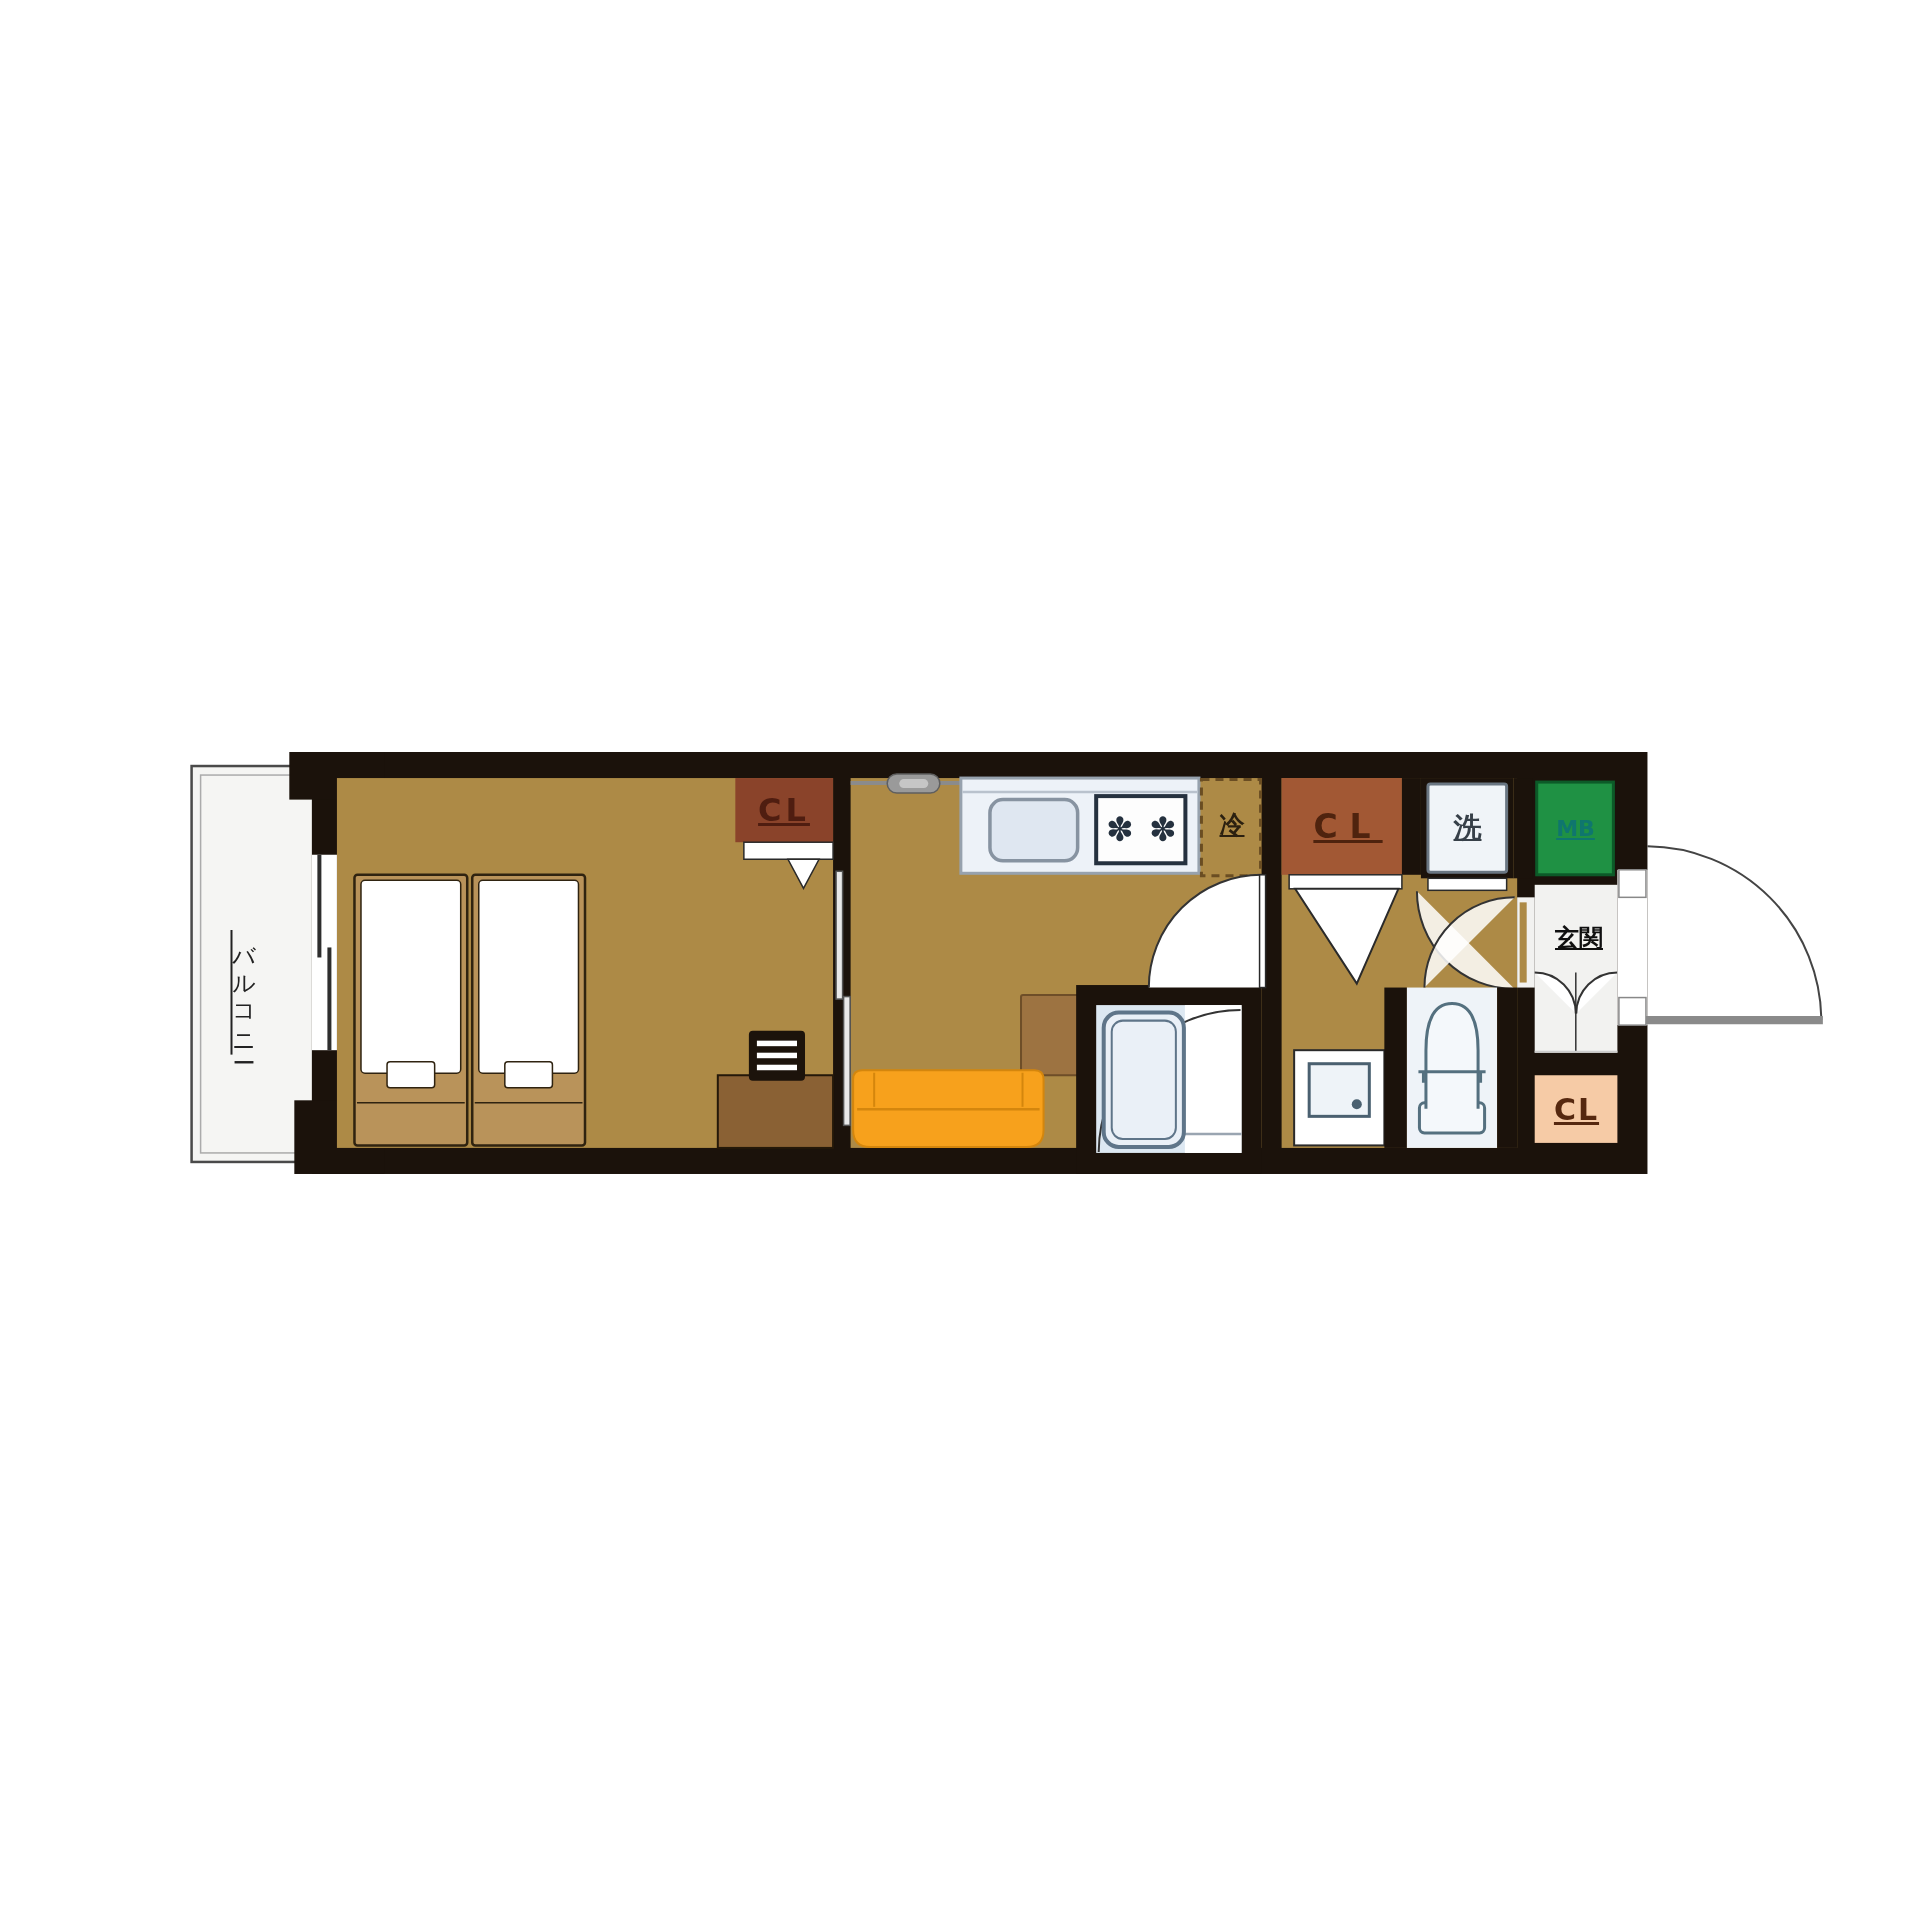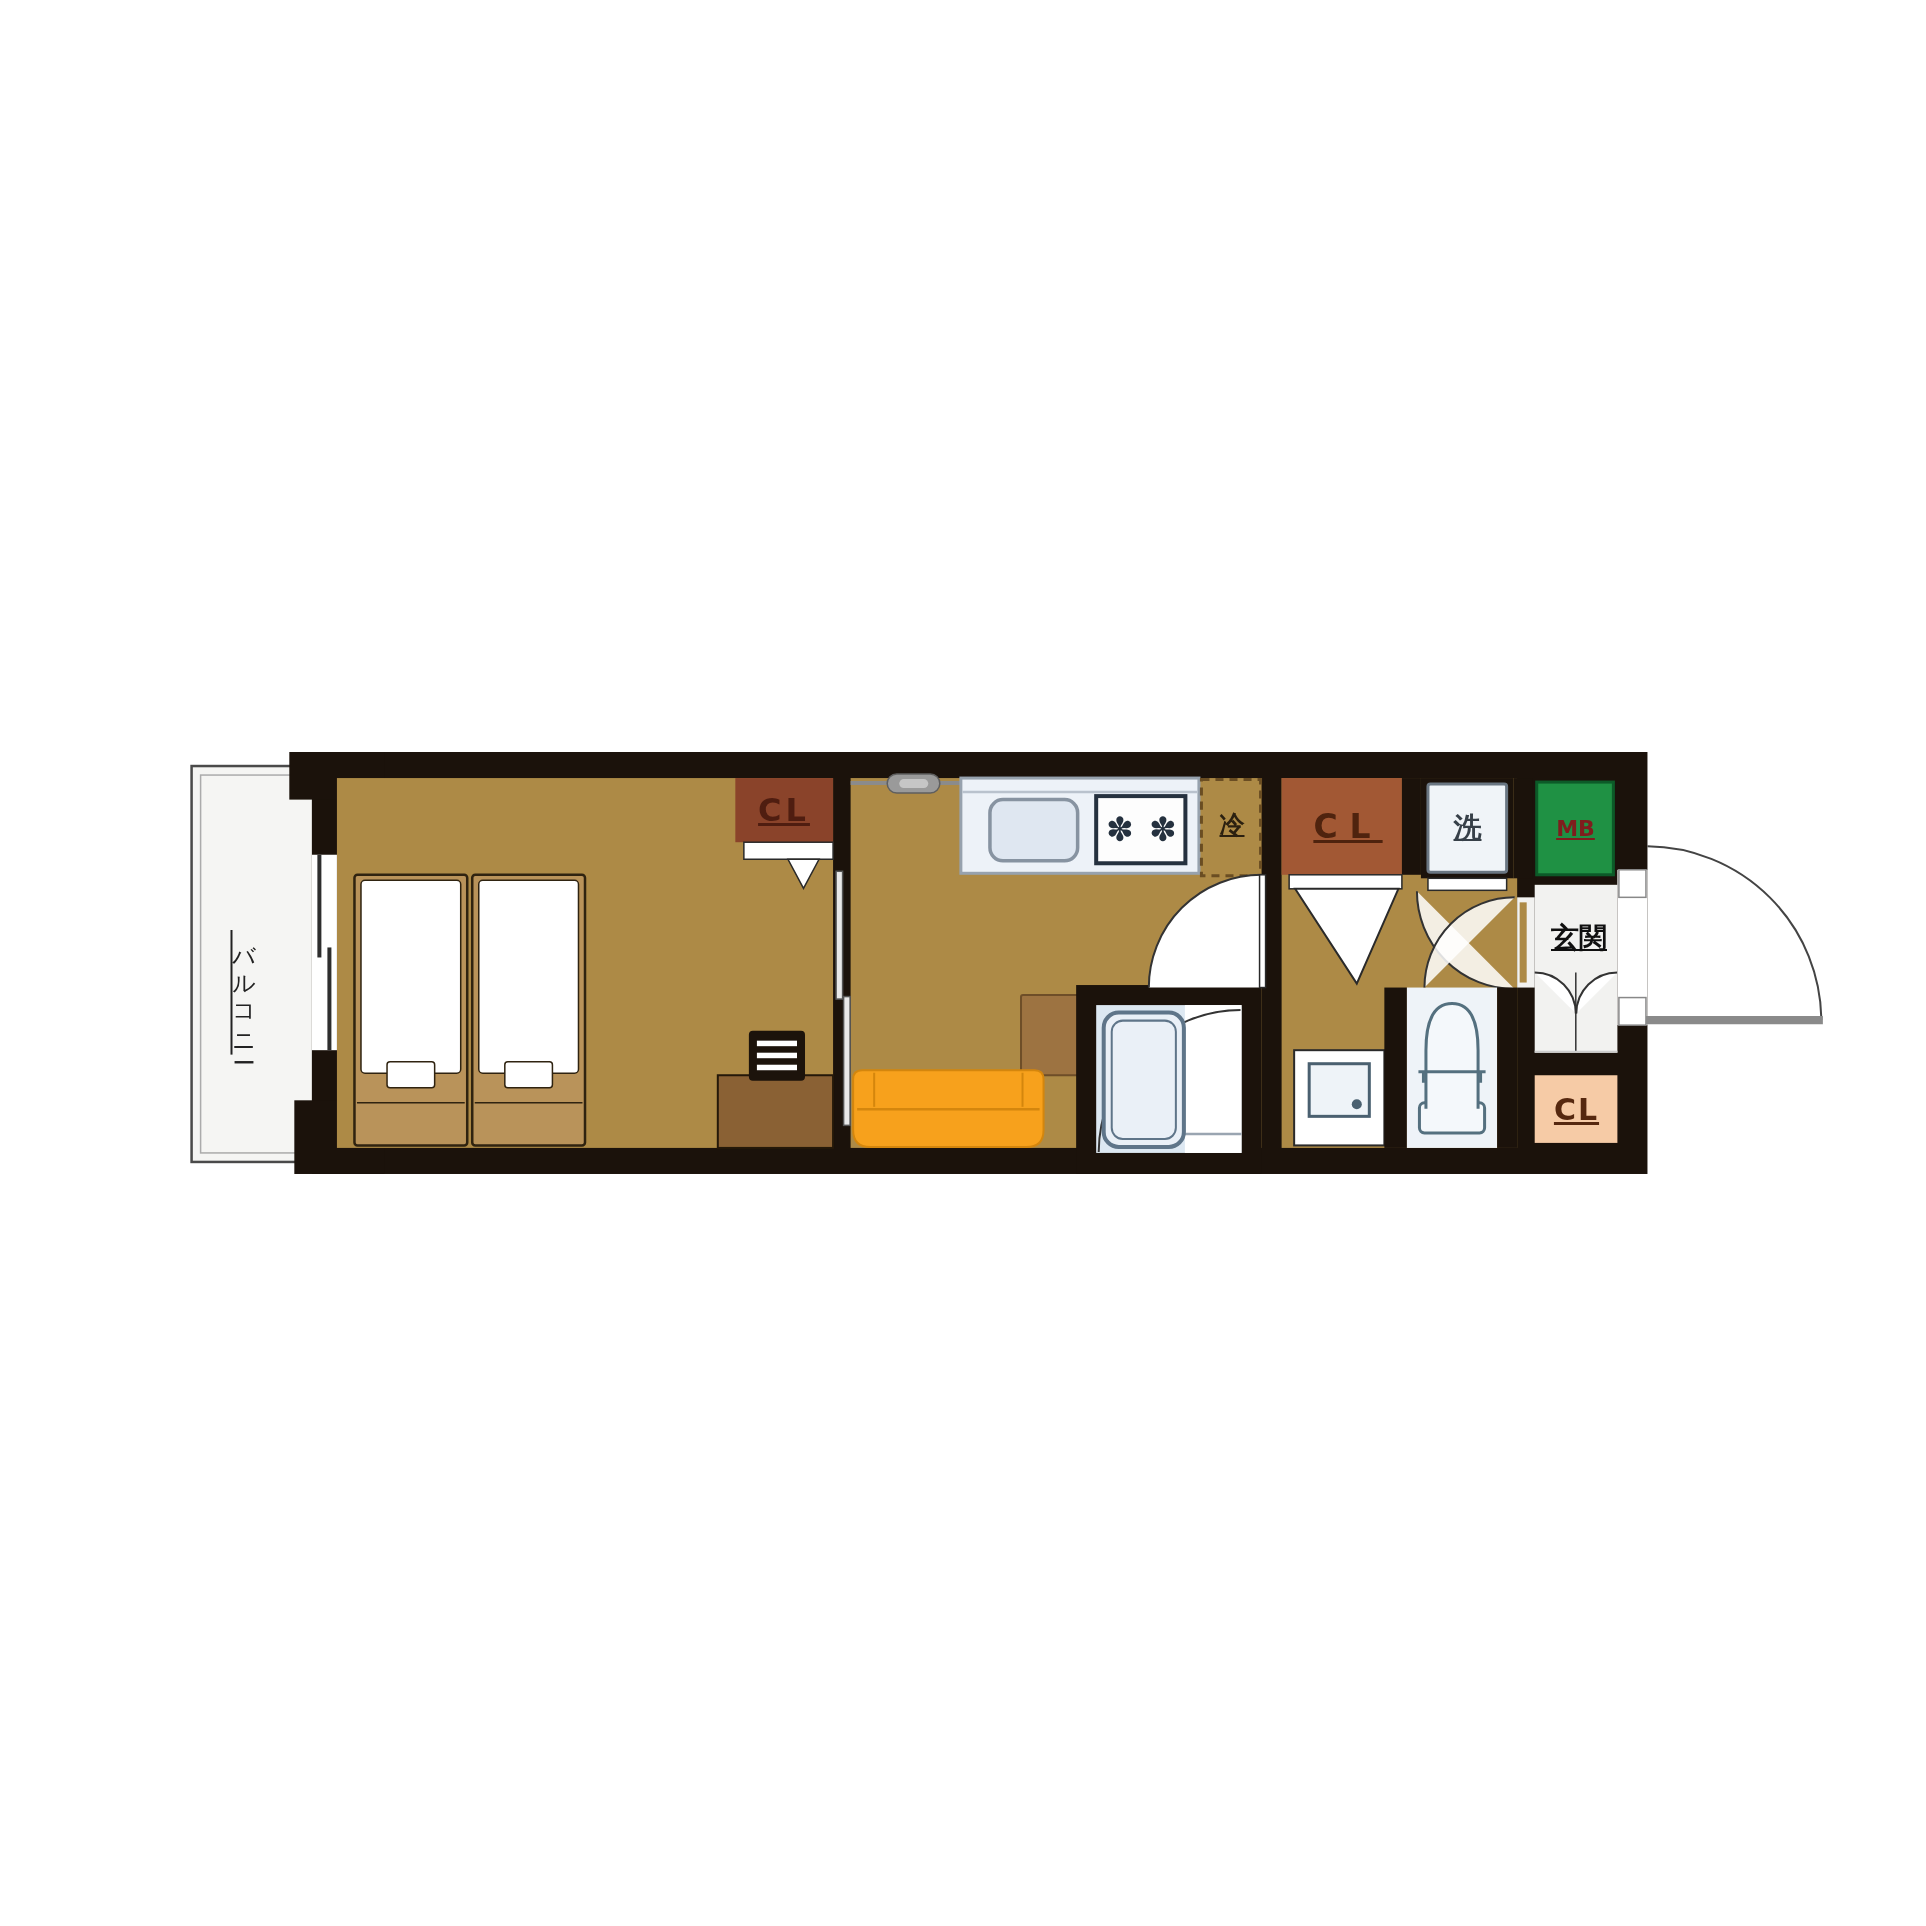--- a/index.html
+++ b/index.html
@@ -62,25 +62,25 @@
     font-size: 33px; font-weight: bold;
     color: #4f230e; letter-spacing: 12px;
     text-indent: 12px;
   }
   .lbl-washer {
     left: 1242px; top: 32px; width: 79px; height: 88px;
     font-size: 28px; color: #374049; font-weight: 600;
   }
   .lbl-mb {
     left: 1351px; top: 30px; width: 77px; height: 93px;
-    font-size: 22px; font-weight: bold; color: #7f1d1d;
+    font-size: 22px; font-weight: bold; color: #0f766e;
   }
   .lbl-entrance {
     left: 1334px; top: 161px; width: 118px; height: 50px;
-    font-size: 28px; color: #101010; font-weight: 600;
+    font-size: 24px; color: #101010; font-weight: 600;
   }
   .lbl-entrance-cl {
     left: 1349px; top: 324px; width: 83px; height: 68px;
     font-size: 30px; font-weight: bold; color: #56280f; letter-spacing: 2px;
   }
 </style>
 </head>
 <body>
 
 <div id="canvas">

